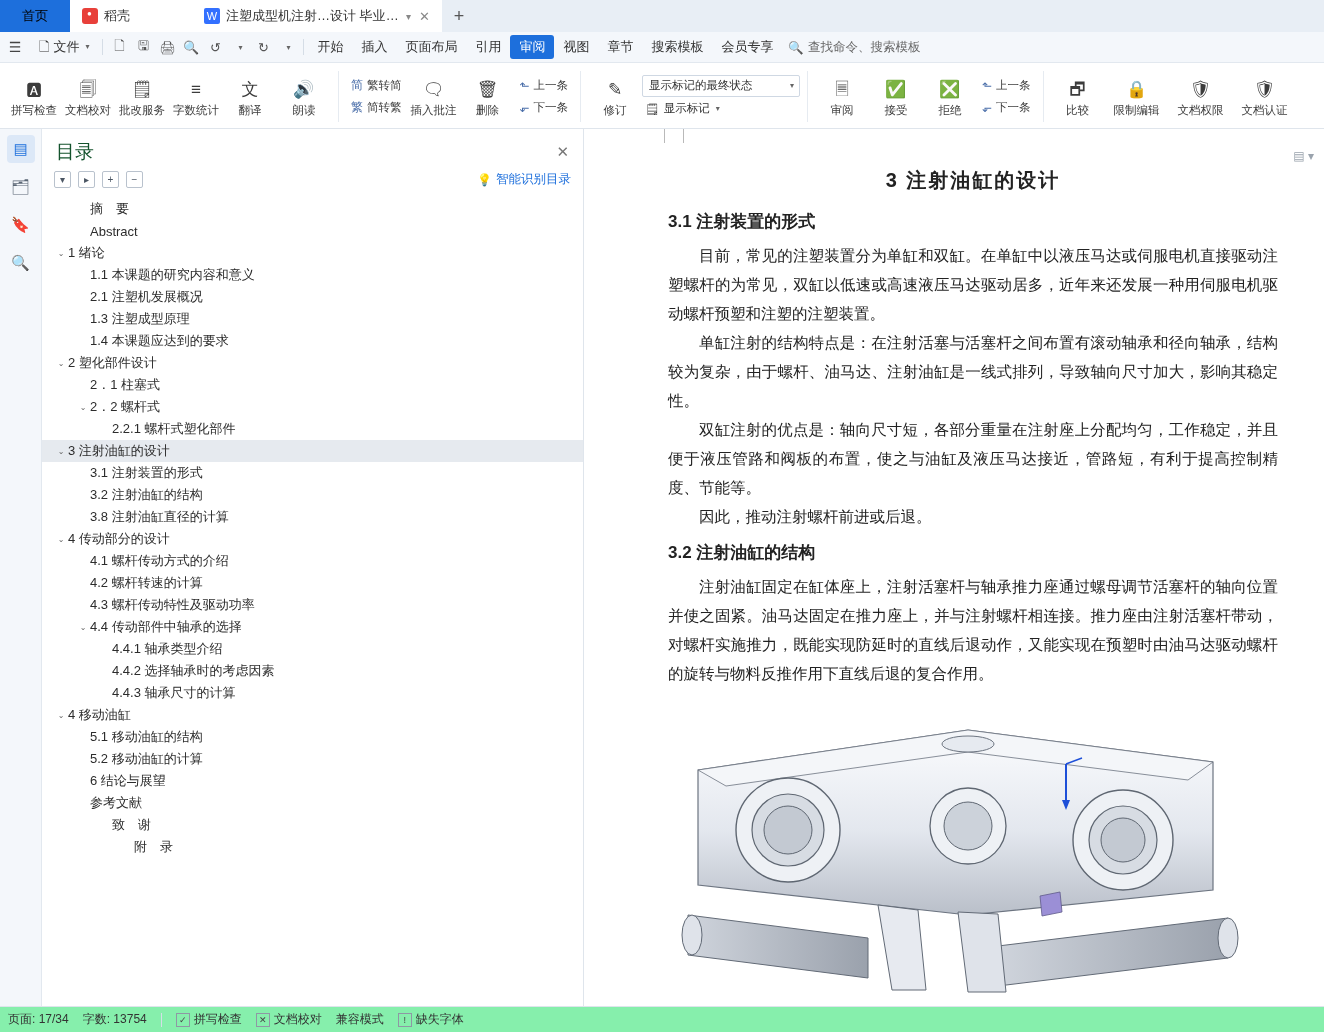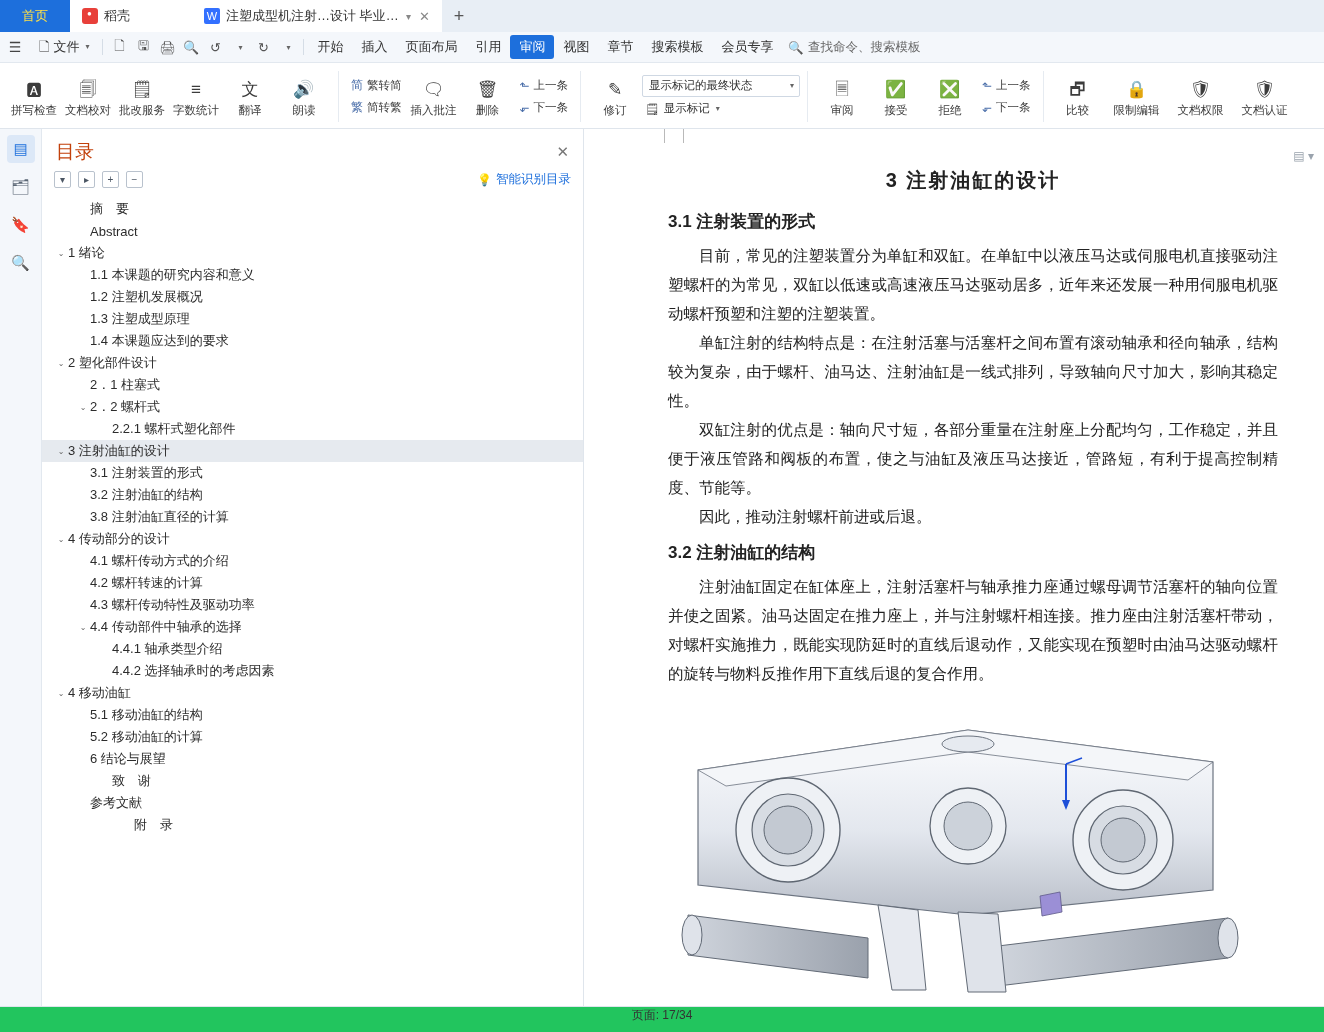--- a/index.html
+++ b/index.html
@@ -10,21 +10,21 @@
     font-family: "Liberation Sans", sans-serif;
     background: #ffffff;
     color: #222;
   }
   #app { width: 1324px; height: 1032px; position: relative; display: flex; flex-direction: column; }
 
   
   .tabbar { height: 32px; background: #e8eef5; display: flex; align-items: flex-end; position: relative; }
   .tab { height: 32px; display: flex; align-items: center; padding: 0 12px; font-size: 13px; position: relative; }
   .tab .tab-label { white-space: nowrap; overflow: hidden; text-overflow: ellipsis; }
-  .tab.home { background: #1d6fdc; color: #fde047; width: 70px; justify-content: center; }
+  .tab.home { background: #1d6fdc; color: #000000; width: 70px; justify-content: center; }
   .tab.docs { background: #ffffff; color: #333; width: 122px; }
   .tab.active-doc { background: #ffffff; color: #333; max-width: 250px; }
   .tab-icon { width: 16px; height: 16px; margin-right: 6px; flex: 0 0 16px; display: inline-block; }
   .dot-red { width: 16px; height: 16px; border-radius: 3px; background: #e8403a; position: relative; }
   .dot-red::after { content: "\25CF"; color: #fff; font-size: 8px; position: absolute; left: 5px; top: 1px; }
   .doc-w { width: 16px; height: 16px; background: #3370ff; color: #fff; font-size: 11px; text-align: center; line-height: 16px; border-radius: 2px; }
   .tab-close { margin-left: 8px; font-size: 13px; color: #888; cursor: pointer; }
   .tab-dropdown { margin-left: 4px; font-size: 10px; color: #888; }
   .tab-add { width: 34px; height: 32px; display: flex; align-items: center; justify-content: center; font-size: 18px; color: #555; }
 
@@ -56,21 +56,21 @@
 
   
   .body { flex: 1; display: flex; min-height: 0; }
   .leftrail { width: 42px; background: #f4f7fb; border-right: 1px solid #e2e8ef; display: flex; flex-direction: column; align-items: center; padding-top: 6px; gap: 10px; }
   .railbtn { width: 28px; height: 28px; display: flex; align-items: center; justify-content: center; color: #5b6775; font-size: 15px; border-radius: 4px; }
   .railbtn.active { background: #dce8f7; color: #1d6fdc; }
 
   
   .outline { width: 542px; background: #fff; border-right: 1px solid #dfe5ec; display: flex; flex-direction: column; position: relative; }
   .outline-head { display: flex; align-items: center; padding: 10px 14px 4px 14px; }
-  .outline-title { font-size: 19px; color: #c2410c; }
+  .outline-title { font-size: 19px; color: #14532d; }
   .outline-close { margin-left: auto; font-size: 15px; color: #777; }
   .outline-tools { display: flex; align-items: center; padding: 2px 12px 8px 12px; gap: 7px; }
   .otool { width: 17px; height: 17px; border: 1px solid #b9c2cd; display: flex; align-items: center; justify-content: center; font-size: 10px; color: #4b5663; border-radius: 2px; }
   .smart { margin-left: auto; font-size: 12.5px; color: #1d6fdc; display: flex; align-items: center; gap: 4px; }
   .smart .bulb { font-size: 12px; }
   .tree { flex: 1; overflow: hidden; padding-top: 2px; }
   .trow { height: 22px; display: flex; align-items: center; font-size: 13px; color: #2c2c2c; padding-right: 8px; }
   .trow.sel { background: #e6eaef; }
   .tw { width: 14px; text-align: center; font-size: 8px; color: #666; flex: 0 0 14px; }
   .tlabel { white-space: nowrap; overflow: hidden; text-overflow: ellipsis; }
@@ -79,21 +79,21 @@
   .docpane { flex: 1; background: #fff; position: relative; overflow: hidden; }
   .ruler-mark { position: absolute; left: 80px; top: 0; width: 20px; height: 14px; border-left: 1px solid #b9b9b9; border-right: 1px solid #b9b9b9; }
   .docsheet { position: absolute; left: 0; top: 0; right: 0; bottom: 0; padding: 28px 46px 0 84px; overflow: hidden; }
   .h1 { font-size: 20px; font-weight: bold; text-align: center; margin: 10px 0 16px 0; letter-spacing: 2px; }
   .h2 { font-size: 17px; font-weight: bold; margin: 10px 0 8px 0; }
   .p { font-size: 15.5px; line-height: 29px; text-align: justify; text-indent: 2em; margin: 0; }
   .toolhandle { position: absolute; right: 10px; top: 20px; font-size: 12px; color: #9aa3ad; }
   .figure { margin-top: 12px; height: 300px; background: #ffffff; position: relative; overflow: hidden; }
 
   
-  .statusbar { height: 26px; background: #22c55e; border-top: 1px solid #dfe5ec; display: flex; align-items: center; font-size: 12px; color: #333; padding: 0 8px; gap: 14px; flex-direction: column; }
+  .statusbar { height: 26px; background: #86efac; border-top: 1px solid #dfe5ec; display: flex; align-items: center; font-size: 12px; color: #333; padding: 0 8px; gap: 14px; }
   .sbitem { display: flex; align-items: center; gap: 4px; white-space: nowrap; }
   .sbicon { width: 14px; height: 14px; border: 1px solid #8e98a4; display: inline-flex; align-items: center; justify-content: center; font-size: 9px; color: #444; }
   .vsep { width: 1px; height: 14px; background: #d5dde6; }
 </style>
 </head>
 <body>
 
 <div id="app">
 
   <div class="tabbar">
@@ -311,21 +311,21 @@
           <div class="trow">
             <span class="tw" style="margin-left: 12px;">⌄</span>
             <span class="tlabel">1 绪论</span>
           </div>
           <div class="trow">
             <span class="tw" style="margin-left: 34px;"></span>
             <span class="tlabel">1.1 本课题的研究内容和意义</span>
           </div>
           <div class="trow">
             <span class="tw" style="margin-left: 34px;"></span>
-            <span class="tlabel">1.2 注塑机发展概况</span>
+            <span class="tlabel">2.1 注塑机发展概况</span>
           </div>
           <div class="trow">
             <span class="tw" style="margin-left: 34px;"></span>
             <span class="tlabel">1.3 注塑成型原理</span>
           </div>
           <div class="trow">
             <span class="tw" style="margin-left: 34px;"></span>
             <span class="tlabel">1.4 本课题应达到的要求</span>
           </div>
           <div class="trow">
@@ -382,42 +382,46 @@
           </div>
           <div class="trow">
             <span class="tw" style="margin-left: 56px;"></span>
             <span class="tlabel">4.4.1 轴承类型介绍</span>
           </div>
           <div class="trow">
             <span class="tw" style="margin-left: 56px;"></span>
             <span class="tlabel">4.4.2 选择轴承时的考虑因素</span>
           </div>
           <div class="trow">
+            <span class="tw" style="margin-left: 56px;"></span>
+            <span class="tlabel">4.4.3 轴承尺寸的计算</span>
+          </div>
+          <div class="trow">
             <span class="tw" style="margin-left: 12px;">⌄</span>
             <span class="tlabel">4 移动油缸</span>
           </div>
           <div class="trow">
             <span class="tw" style="margin-left: 34px;"></span>
             <span class="tlabel">5.1 移动油缸的结构</span>
           </div>
           <div class="trow">
             <span class="tw" style="margin-left: 34px;"></span>
             <span class="tlabel">5.2 移动油缸的计算</span>
           </div>
           <div class="trow">
             <span class="tw" style="margin-left: 34px;"></span>
             <span class="tlabel">6 结论与展望</span>
           </div>
           <div class="trow">
+            <span class="tw" style="margin-left: 34px;"></span>
+            <span class="tlabel">参考文献</span>
+          </div>
+          <div class="trow">
             <span class="tw" style="margin-left: 56px;"></span>
             <span class="tlabel">致　谢</span>
-          </div>
-          <div class="trow">
-            <span class="tw" style="margin-left: 34px;"></span>
-            <span class="tlabel">参考文献</span>
           </div>
           <div class="trow">
             <span class="tw" style="margin-left: 78px;"></span>
             <span class="tlabel">附　录</span>
           </div>
         </div>
     </div>
 
     <div class="docpane">
       <div class="ruler-mark"></div>

